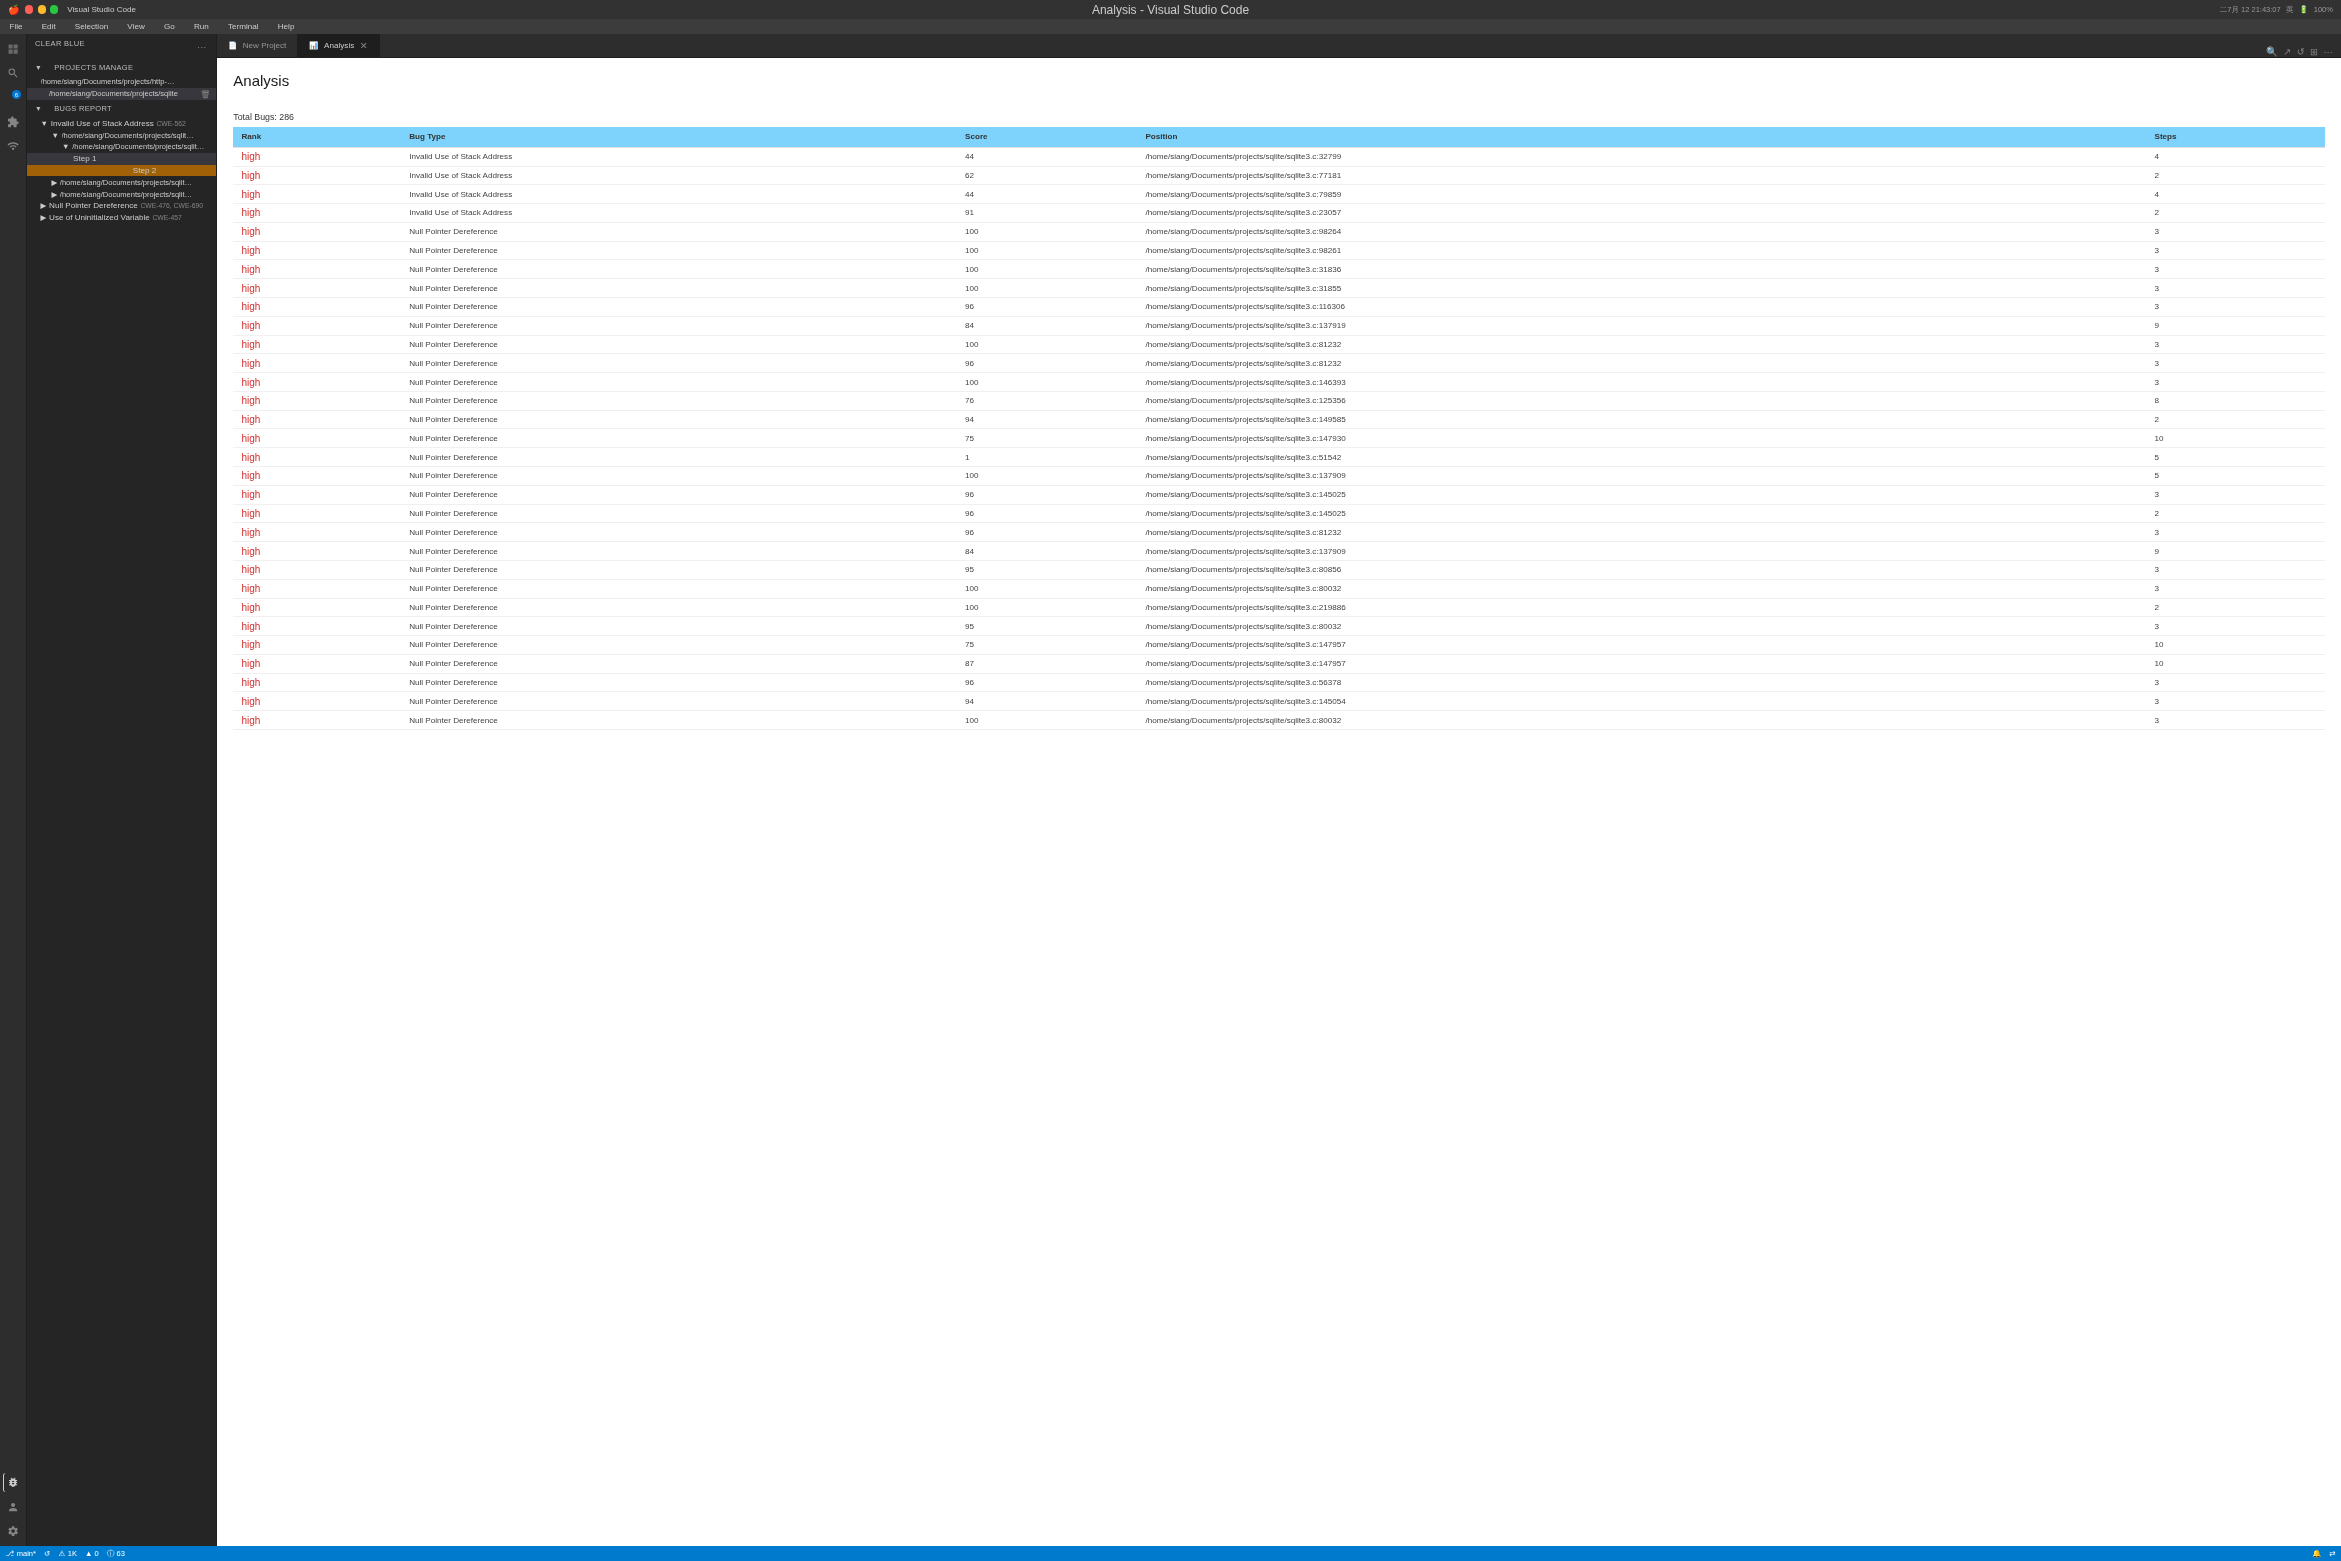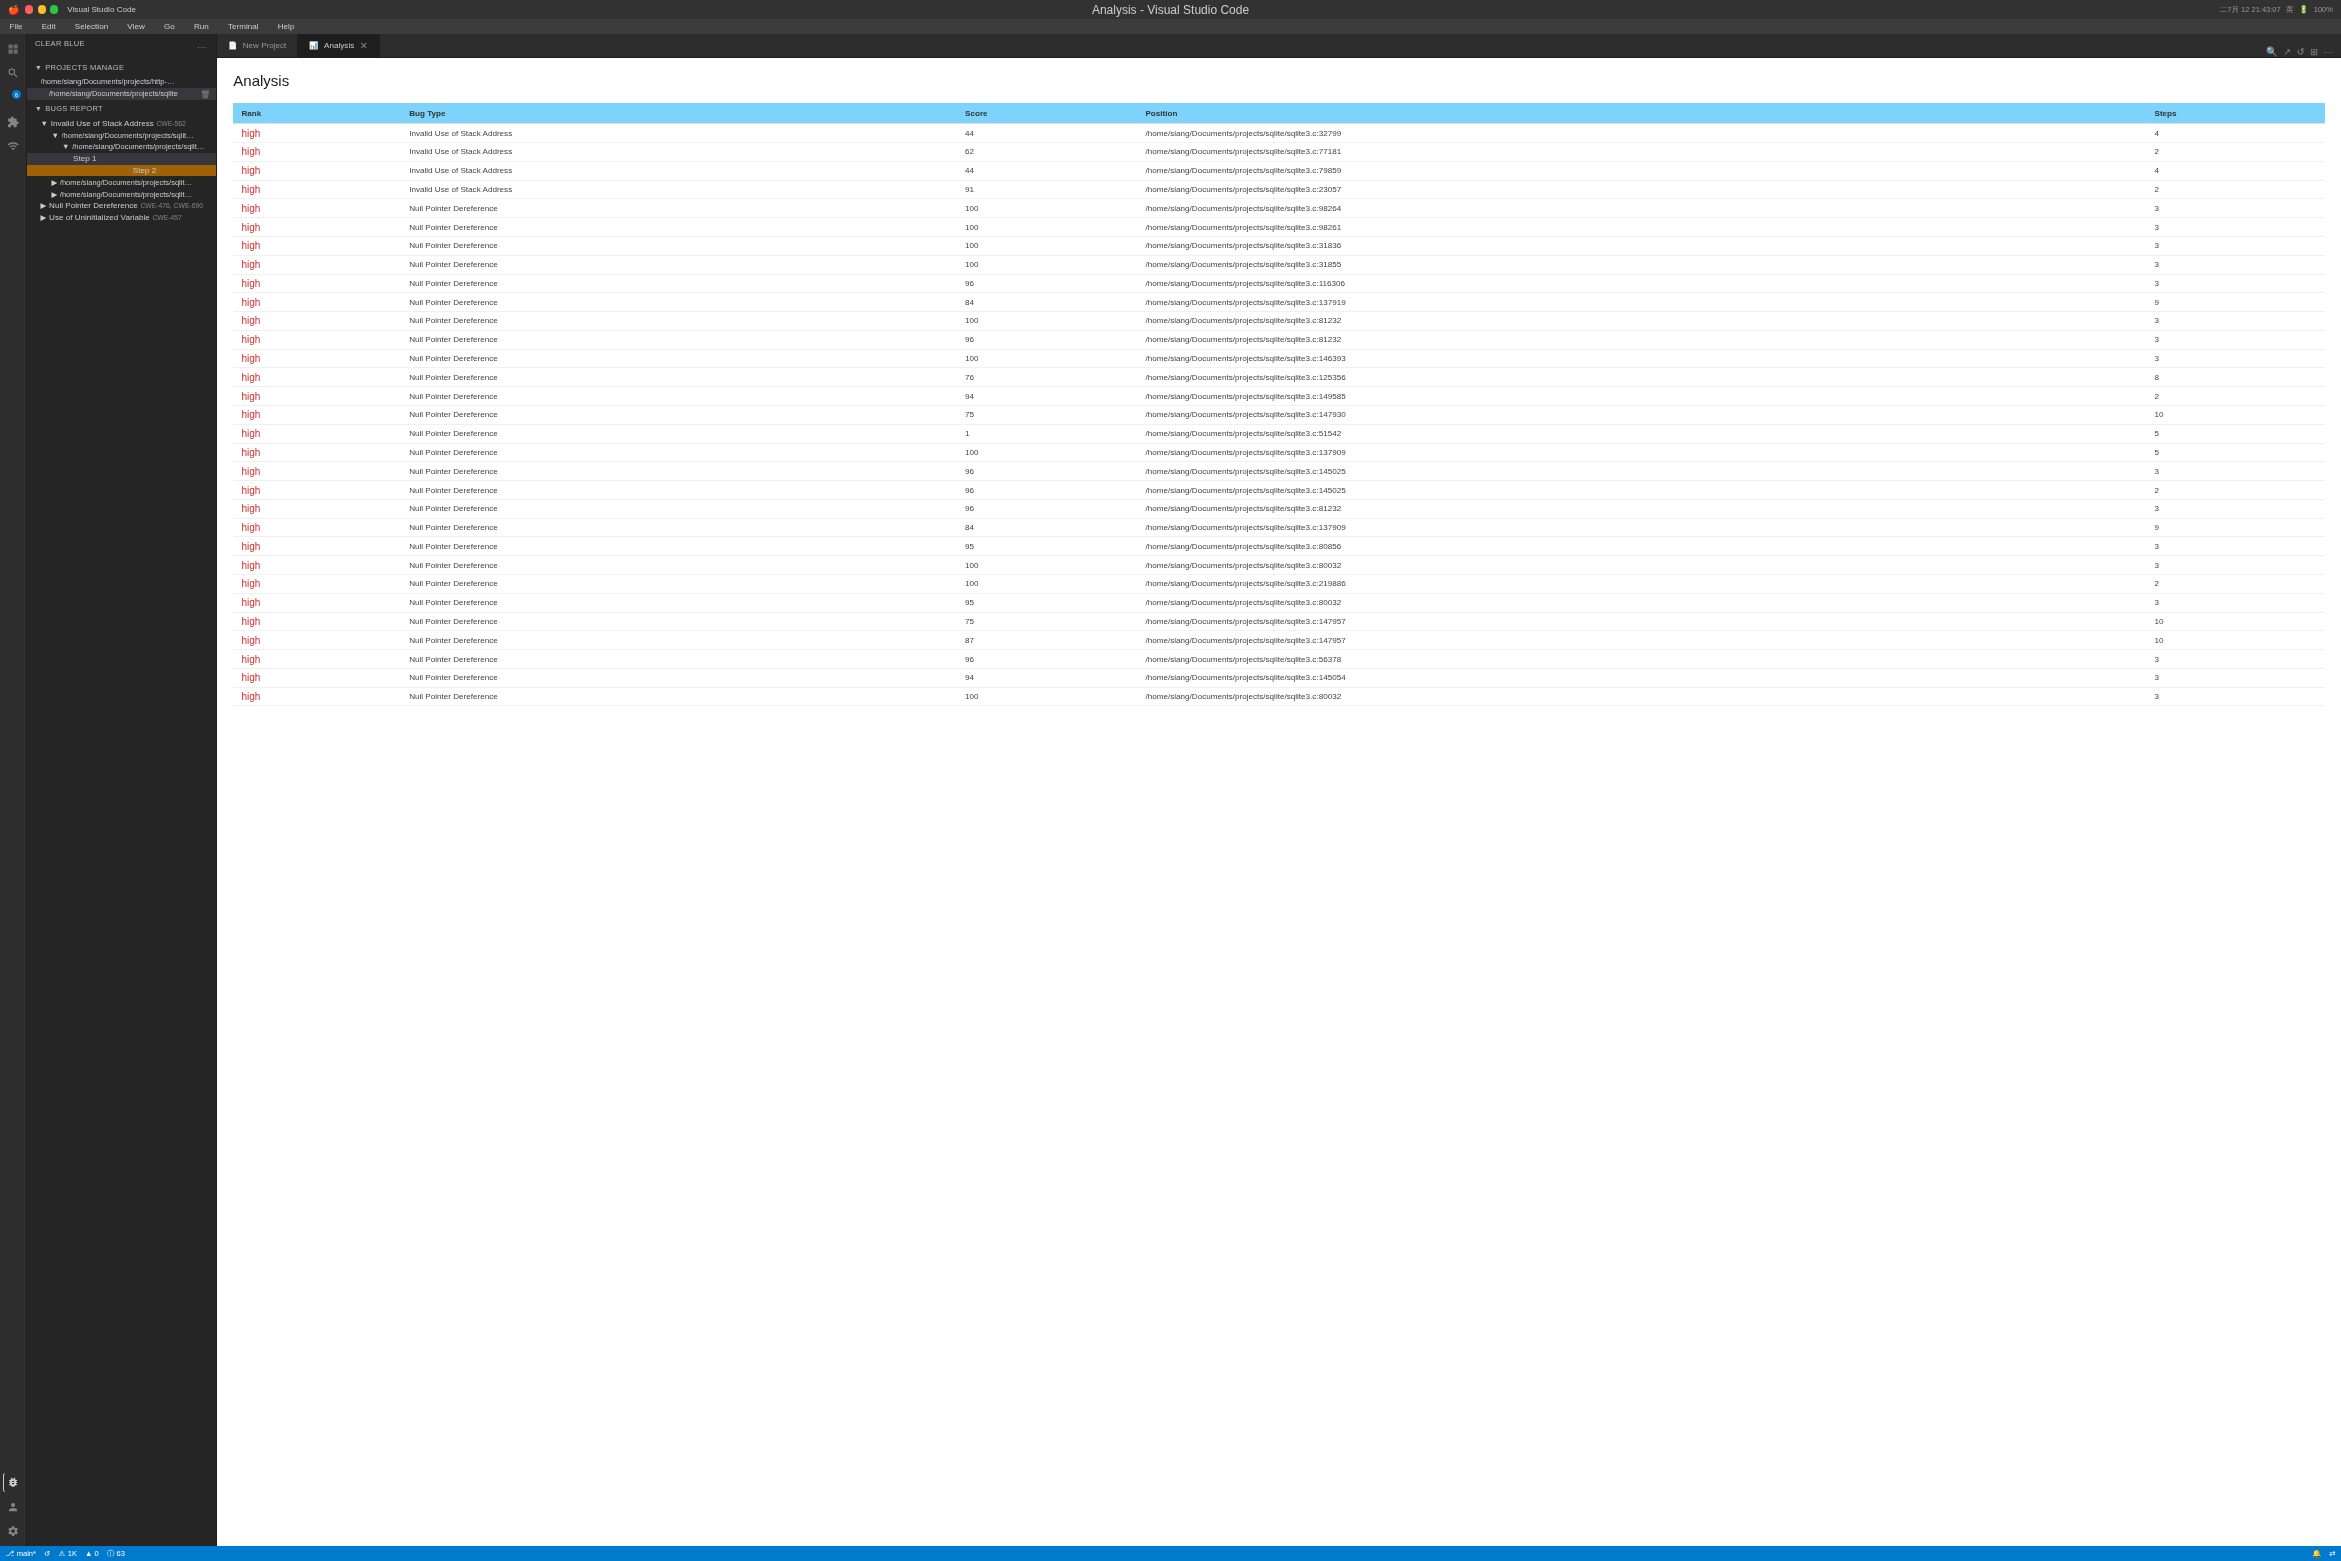--- a/index.html
+++ b/index.html
@@ -29,21 +29,21 @@
     .activity-icon { width: 19px; height: 19px; display: flex; align-items: center; justify-content: center; border-radius: 2.7px; cursor: pointer; color: #858585; font-size: 11px; position: relative; }
     .activity-icon.active { color: #cccccc; border-left: 1.4px solid #cccccc; margin-left: -1.4px; }
     .activity-badge { position: absolute; top: 1.4px; right: 1.4px; background: #0078d4; color: white; border-radius: 50%; width: 9.5px; height: 9.5px; font-size: 6.1px; display: flex; align-items: center; justify-content: center; }
     .activity-spacer { flex: 1; }
 
     
     .sidebar { width: 190px; background: #252526; display: flex; flex-direction: column; overflow: hidden; flex-shrink: 0; border-right: 0.7px solid #1e1e1e; }
     .sidebar-header { padding: 5.4px 8.1px; display: flex; align-items: flex-start; justify-content: space-between; font-size: 7.5px; color: #bbbbbb; text-transform: uppercase; letter-spacing: 0.3px; }
     .sidebar-header-actions { display: flex; gap: 2.7px; }
     .sidebar-icon-btn { background: none; border: none; color: #858585; cursor: pointer; font-size: 9.5px; padding: 1.4px; }
-    .sidebar-section { font-size: 7.5px; color: #bbbbbb; text-transform: uppercase; letter-spacing: 0.3px; padding: 4.1px 8.1px; display: flex; align-items: center; gap: 3px; cursor: pointer; }
+    .sidebar-section { font-size: 7.5px; color: #bbbbbb; text-transform: uppercase; letter-spacing: 0.3px; padding: 4.1px 8.1px; display: flex; align-items: center; gap: 12px; cursor: pointer; }
     .chevron { font-size: 6.8px; }
     .sidebar-item { padding: 1.4px 0; font-size: 8.1px; color: #cccccc; cursor: pointer; display: flex; align-items: center; }
     .sidebar-item.selected { background: #37373d; padding-left: 22px; }
     .indent-1 { padding-left: 13.6px; }
     .indent-2 { padding-left: 24.4px; }
     .indent-3 { padding-left: 35px; }
     .tree-icon { margin-right: 2.7px; font-size: 7.5px; }
     .cwe-badge { font-size: 6.8px; color: #858585; margin-left: 2.7px; }
     .sidebar-path { font-size: 7.5px; color: #cccccc; white-space: nowrap; overflow: hidden; text-overflow: ellipsis; max-width: 136px; }
     .sidebar-step { font-size: 8.1px; color: #cccccc; padding: 1.4px 0 1.4px 46px; cursor: pointer; }
@@ -249,20 +249,21 @@
         <span style="cursor:pointer;">⊞</span>
         <span style="cursor:pointer;">···</span>
       </div>
     </div>
 
     <div class="content-area">
       <div class="analysis-header">
         <div class="analysis-title">Analysis</div>
       </div>
       <div class="table-container">
+        <div class="total-bugs">Total Bugs: 286</div>
         <table>
           <thead>
             <tr>
               <th>Rank</th>
               <th>Bug Type</th>
               <th>Score</th>
               <th>Position</th>
               <th>Steps</th>
             </tr>
           </thead>

